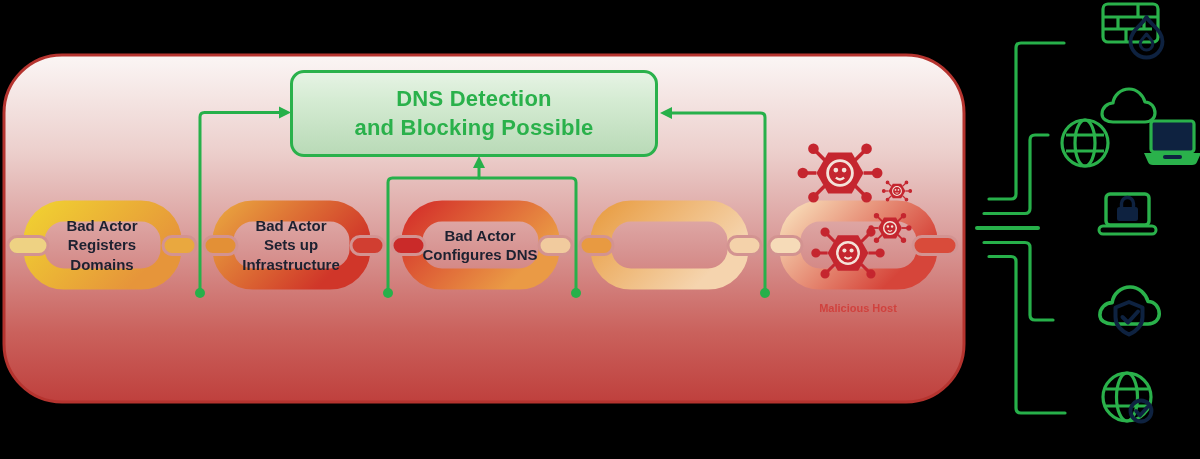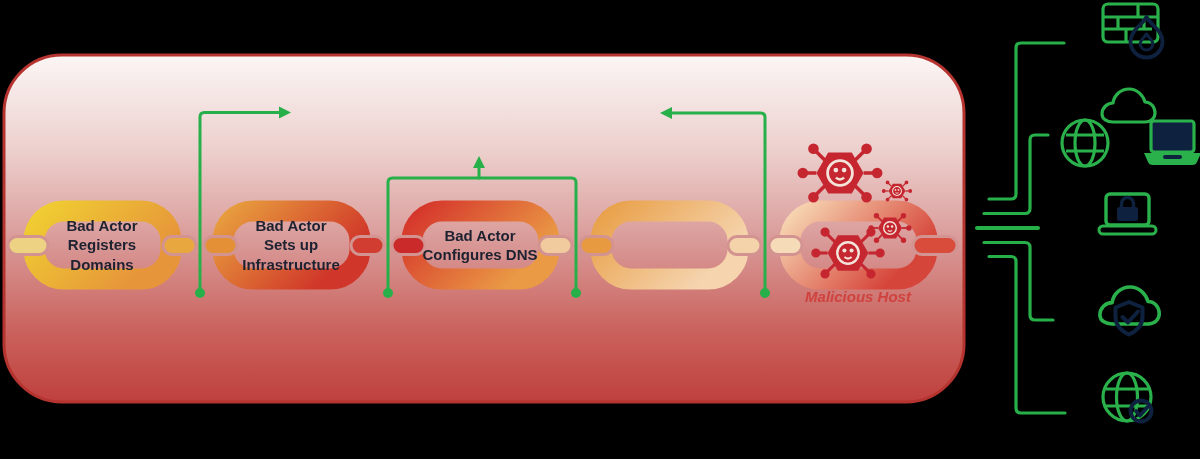--- a/index.html
+++ b/index.html
@@ -19,22 +19,22 @@
     text-align:center;white-space:pre-line;letter-spacing:.2px;
   }
   .lbl{
     position:absolute;top:205px;width:160px;height:80px;
     display:flex;align-items:center;justify-content:center;
     text-align:center;color:#1d2130;font-size:15px;font-weight:600;
     line-height:1.28;white-space:pre-line;
   }
   .lbl1{left:22px;} .lbl2{left:211px;} .lbl3{left:400px;} .lbl4{left:589px;}
   .host-lbl{
-    position:absolute;left:778px;top:288px;width:160px;text-align:center;
-    color:#d0423e;font-size:15px;font-weight:600;white-space:pre-line;font-style:italic;
+    position:absolute;left:778px;top:302px;width:160px;text-align:center;
+    color:#d0423e;font-size:11px;font-weight:600;white-space:pre-line;
   }
 </style>
 </head>
 <body>
 
 <div class="canvas">
 
   <svg class="art" width="1200" height="459" viewBox="0 0 1200 459">
     <defs>
       <linearGradient id="bgGrad" x1="0" y1="0" x2="0" y2="1">
@@ -201,20 +201,24 @@
         <line x1="1106" y1="389" x2="1148" y2="389"></line>
         <line x1="1106" y1="406" x2="1148" y2="406"></line>
       </g>
       <g stroke="#0e2240" fill="none" stroke-linecap="round" stroke-linejoin="round">
         <circle cx="1141" cy="411" r="10.5" stroke-width="3.8"></circle>
         <path d="M1136 411 l4 4.5 l7.5 -8.5" stroke-width="3.8"></path>
       </g>
     </g>
   </svg>
 
+  <div class="green-box">
+    <div class="green-box-text">DNS Detection
+and Blocking Possible</div>
+  </div>
 
   <div class="lbl lbl1">Bad Actor
 Registers
 Domains</div>
   <div class="lbl lbl2">Bad Actor
 Sets up
 Infrastructure</div>
   <div class="lbl lbl3">Bad Actor
 Configures DNS</div>
 

